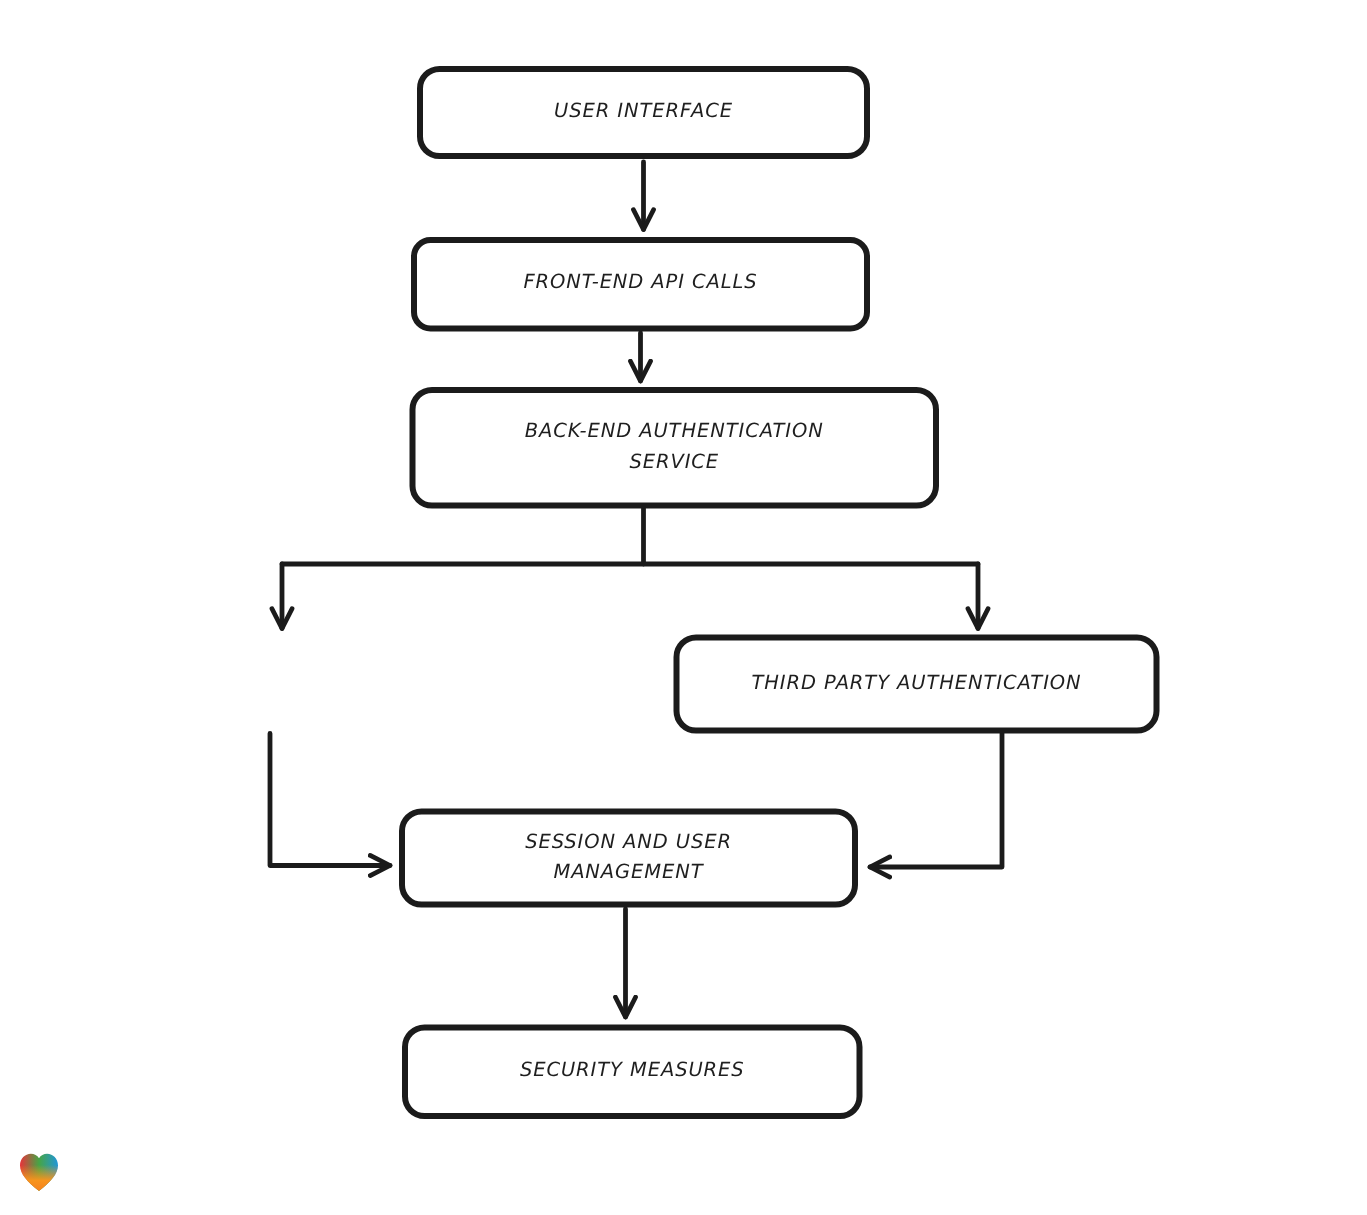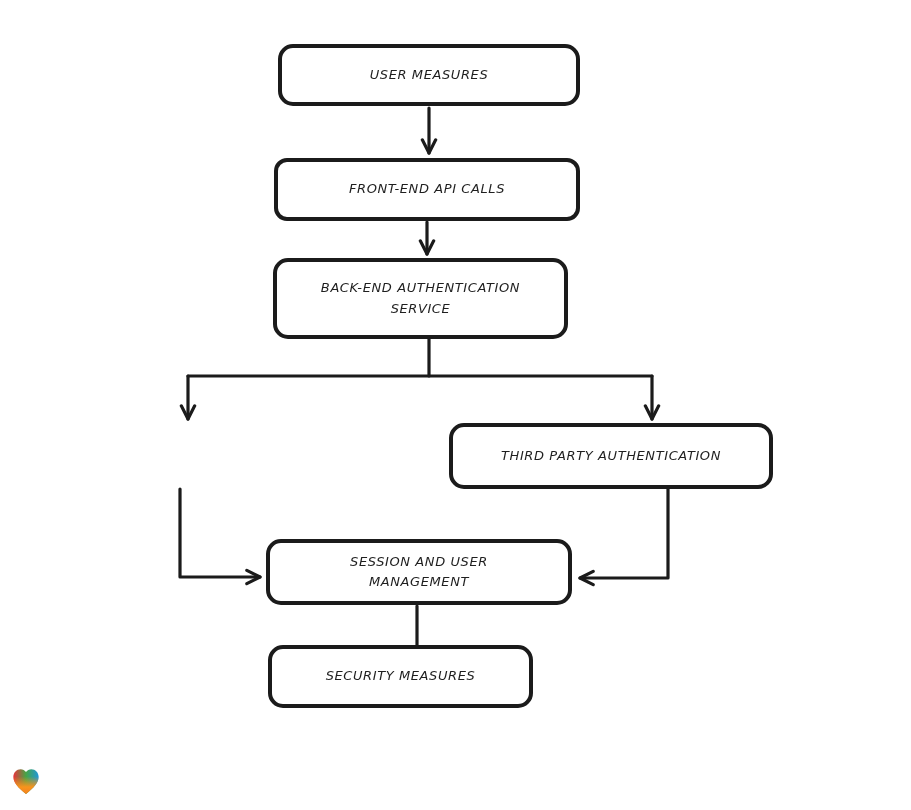--- a/index.html
+++ b/index.html
@@ -39,25 +39,25 @@
     font-size: 13px;
     font-style: italic;
     font-weight: 400;
     letter-spacing: 0.6px;
     line-height: 1.55;
     color: #1f1f1f;
   }
   
   .n-user      { left: 278px; top: 44px;  width: 302px; height: 62px; }
   .n-frontend  { left: 274px; top: 158px; width: 306px; height: 63px; border-radius: 13px; }
-  .n-backend   { left: 273px; top: 258px; width: 295px; height: 81px; }
+  .n-backend   { left: 273px; top: 258px; width: 353px; height: 81px; }
   .n-database  { left: 63px;  top: 424px; width: 309px; height: 64px; }
   .n-thirdparty{ left: 449px; top: 423px; width: 324px; height: 66px; }
   .n-session   { left: 266px; top: 539px; width: 306px; height: 66px; }
-  .n-security  { left: 268px; top: 645px; width: 265px; height: 63px; }
+  .n-security  { left: 268px; top: 683px; width: 307px; height: 63px; }
   .n-backend .label  { max-width: 245px; }
   .n-session .label  { max-width: 220px; }
   .watermark {
     position: absolute;
     left: 7px;
     top: 761px;
     width: 38px;
     height: 38px;
     z-index: 2;
   }
@@ -80,21 +80,21 @@
       <path d="M188,376 H652"></path>
       <path d="M188,376 V419" marker-end="url(#ah)"></path>
       <path d="M652,376 V419" marker-end="url(#ah)"></path>
       <path d="M180,489 V577 H260" marker-end="url(#ah)"></path>
       <path d="M668,488 V578 H580" marker-end="url(#ah)"></path>
       <path d="M417,606 V678" marker-end="url(#ah)"></path>
     </g>
   </svg>
 
   <div class="node n-user">
-    <span class="label">USER MEASURES</span>
+    <span class="label">USER INTERFACE</span>
   </div>
 
   <div class="node n-frontend">
     <span class="label">FRONT-END API CALLS</span>
   </div>
 
   <div class="node n-backend">
     <span class="label">BACK-END AUTHENTICATION SERVICE</span>
   </div>
 

